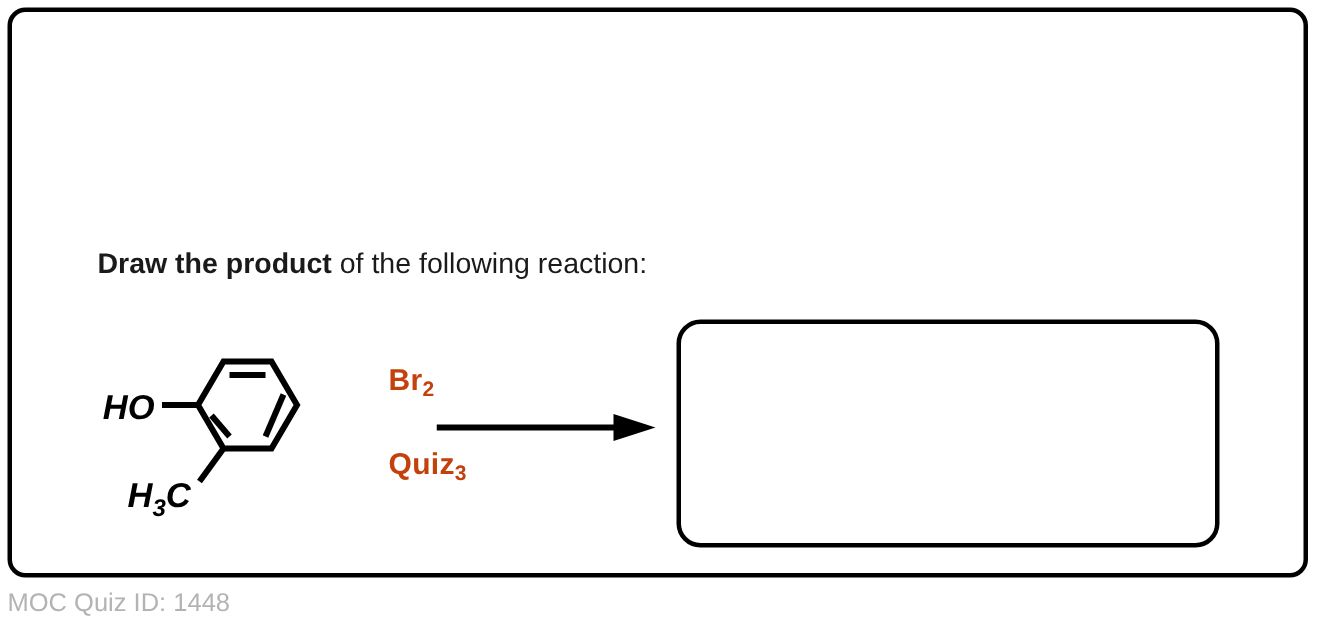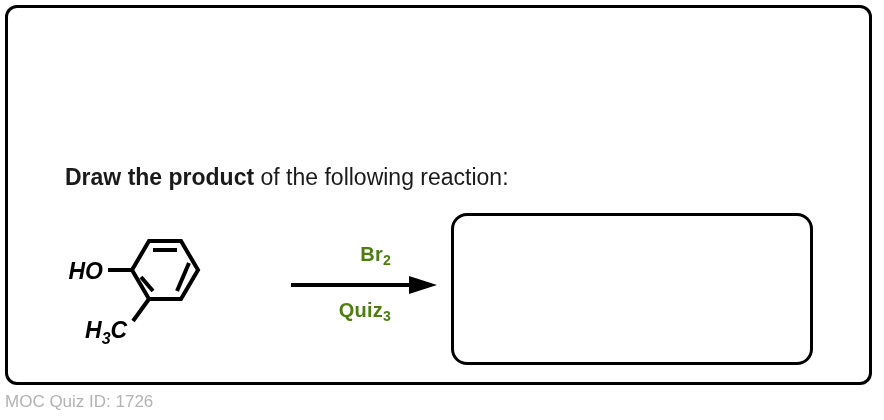--- a/index.html
+++ b/index.html
@@ -27,21 +27,21 @@
     border: 3px solid #000000;
     border-radius: 12px;
     background: #ffffff;
   }
 
   
   #prompt {
     position: absolute;
     left: 57px;
     top: 157px;
-    font-size: 23px;
+    font-size: 19px;
     line-height: 24px;
     color: #1a1a1a;
     white-space: nowrap;
   }
   #prompt .strong { font-weight: bold; }
 
   
   #reaction-scheme {
     position: absolute;
     left: 45px;
@@ -64,26 +64,26 @@
   
   #reagent-arrow-block {
     position: absolute;
     left: 190px;
     top: 22px;
     width: 190px;
     height: 110px;
   }
   .reagent-label {
     position: absolute;
-    left: 0;
+    left: 16px;
     width: 148px;
-    text-align: right;
+    text-align: left;
     font-size: 20px;
     font-weight: bold;
-    color: #4d7c0f;
+    color: #c2410c;
     letter-spacing: 0.2px;
   }
   .reagent-label sub {
     font-size: 14px;
     font-weight: bold;
     vertical-align: baseline;
     position: relative;
     bottom: -4px;
   }
   #reagent-top { top: 8px; }
@@ -172,14 +172,14 @@
 
       <div class="reagent-label" id="reagent-bottom"><span>Quiz</span><sub>3</sub></div>
     </div>
   </div>
 
   <div id="answer-box"></div>
 
 </div>
 
 <div id="footer">
-  <span id="quiz-id">MOC Quiz ID: 1726</span>
+  <span id="quiz-id">MOC Quiz ID: 1448</span>
 </div>
 
 </body></html>

